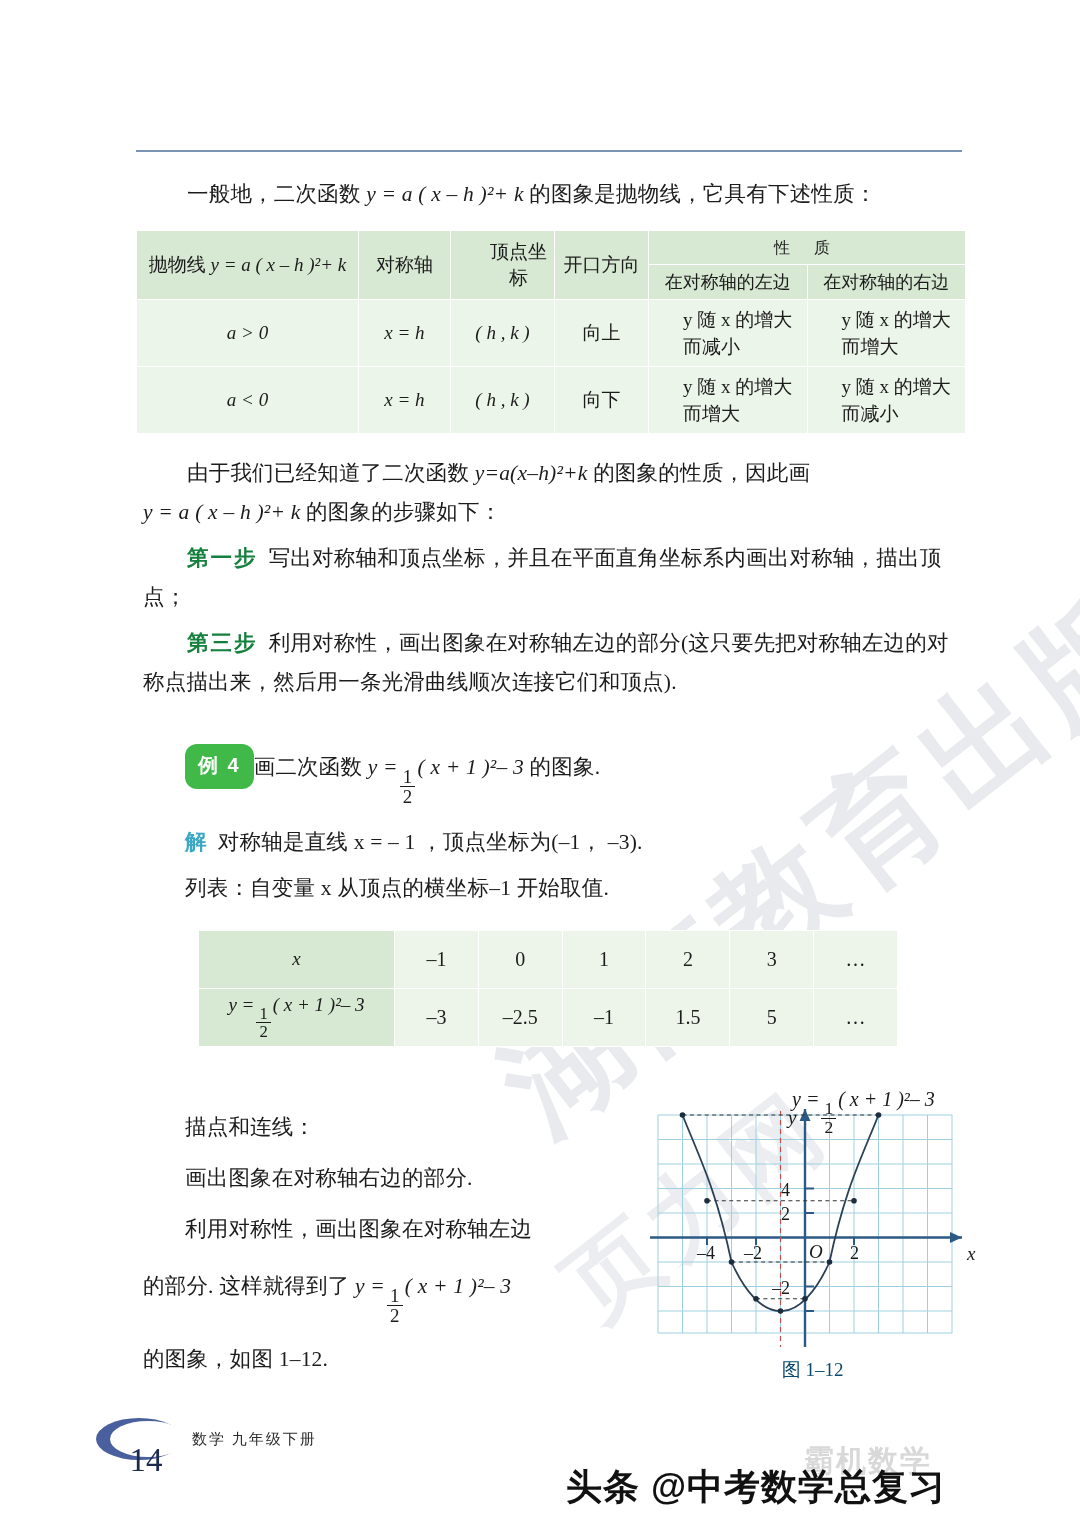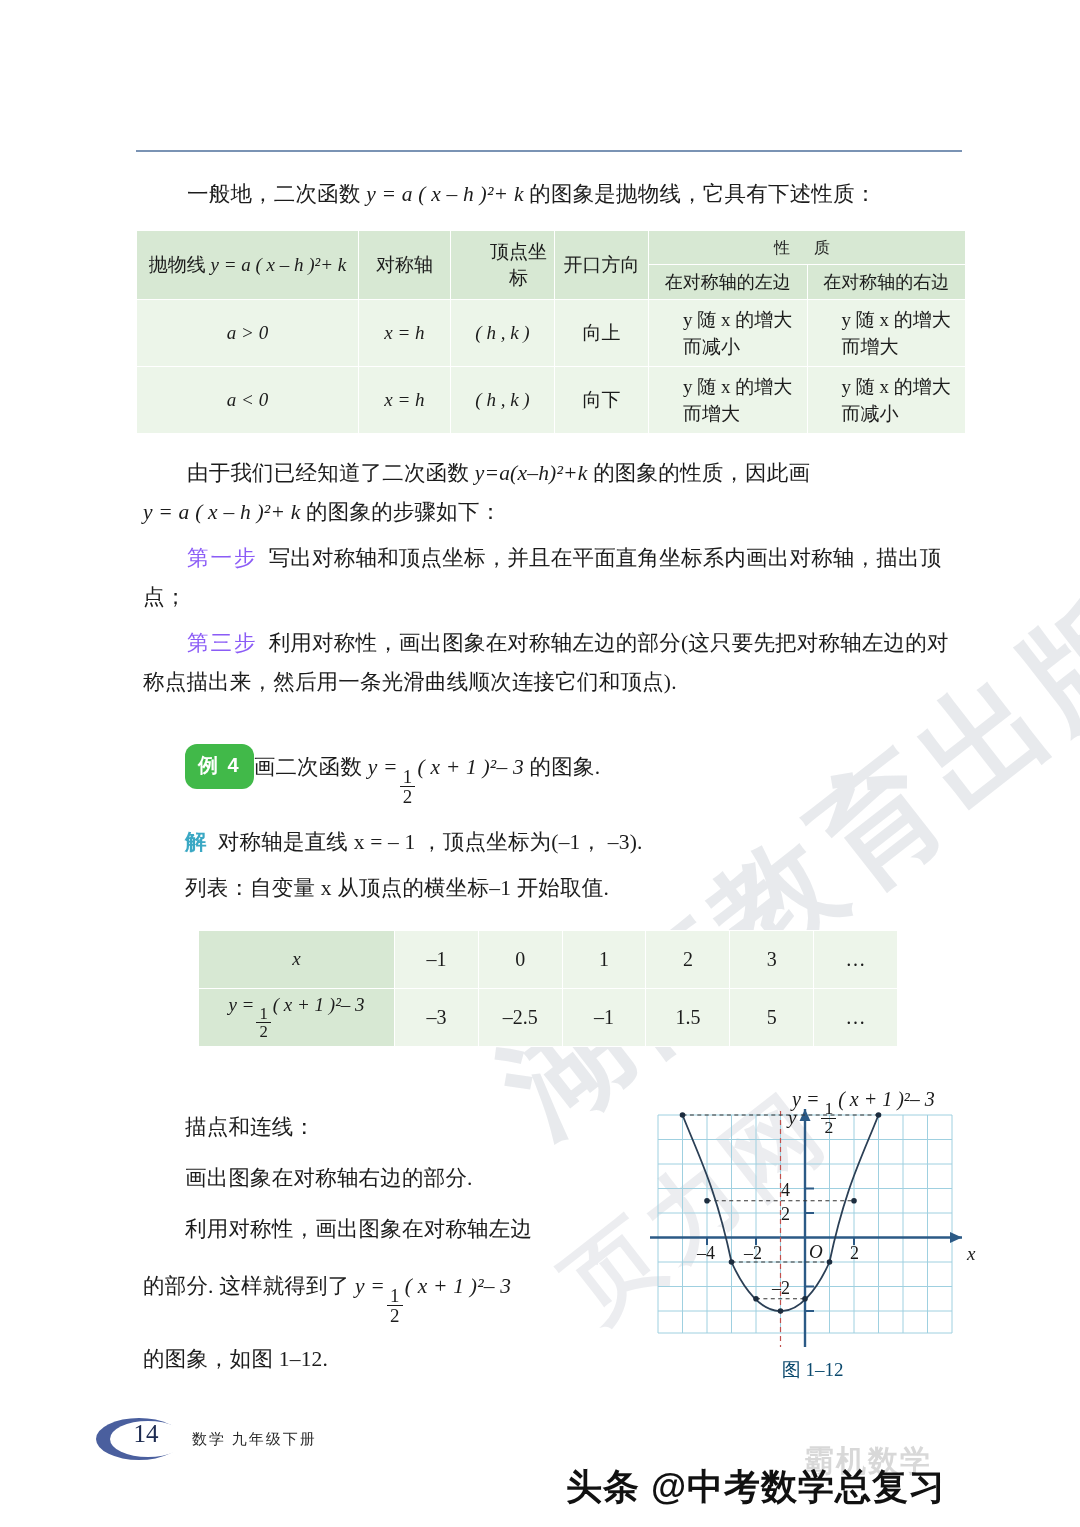--- a/index.html
+++ b/index.html
@@ -37,22 +37,22 @@
   .para {
     font-size: 21.5px;
     line-height: 39px;
     letter-spacing: 0.2px;
     color: #1c1c1c;
     margin: 7px;
   }
   .indent { text-indent: 44px; }
   .mi { font-style: italic; font-family: "Liberation Serif", serif; }
   .step-label {
-    color: #8b5cf6;
-    font-weight: normal;
+    color: #15803d;
+    font-weight: bold;
     letter-spacing: 2px;
   }
   .solve-label {
     color: #3aa8c4;
     font-weight: bold;
   }
 
   
   .frac {
     display: inline-flex;
@@ -179,24 +179,24 @@
   }
   .pg-ellipse-inner {
     position: absolute;
     left: 14px; top: 3px;
     width: 76px; height: 36px;
     border-radius: 50%;
     background: #ffffff;
   }
   .pg-num {
     position: absolute;
-    left: 22px; top: 2px;
+    left: 22px; top: 24px;
     width: 56px;
     text-align: center;
-    font-size: 25px;
+    font-size: 33px;
     color: #1c2a50;
     font-family: "Liberation Serif", serif;
   }
   .footer-text {
     position: absolute;
     left: 96px; top: 12px;
     font-size: 15px;
     color: #2b2b2b;
     letter-spacing: 2px;
   }

